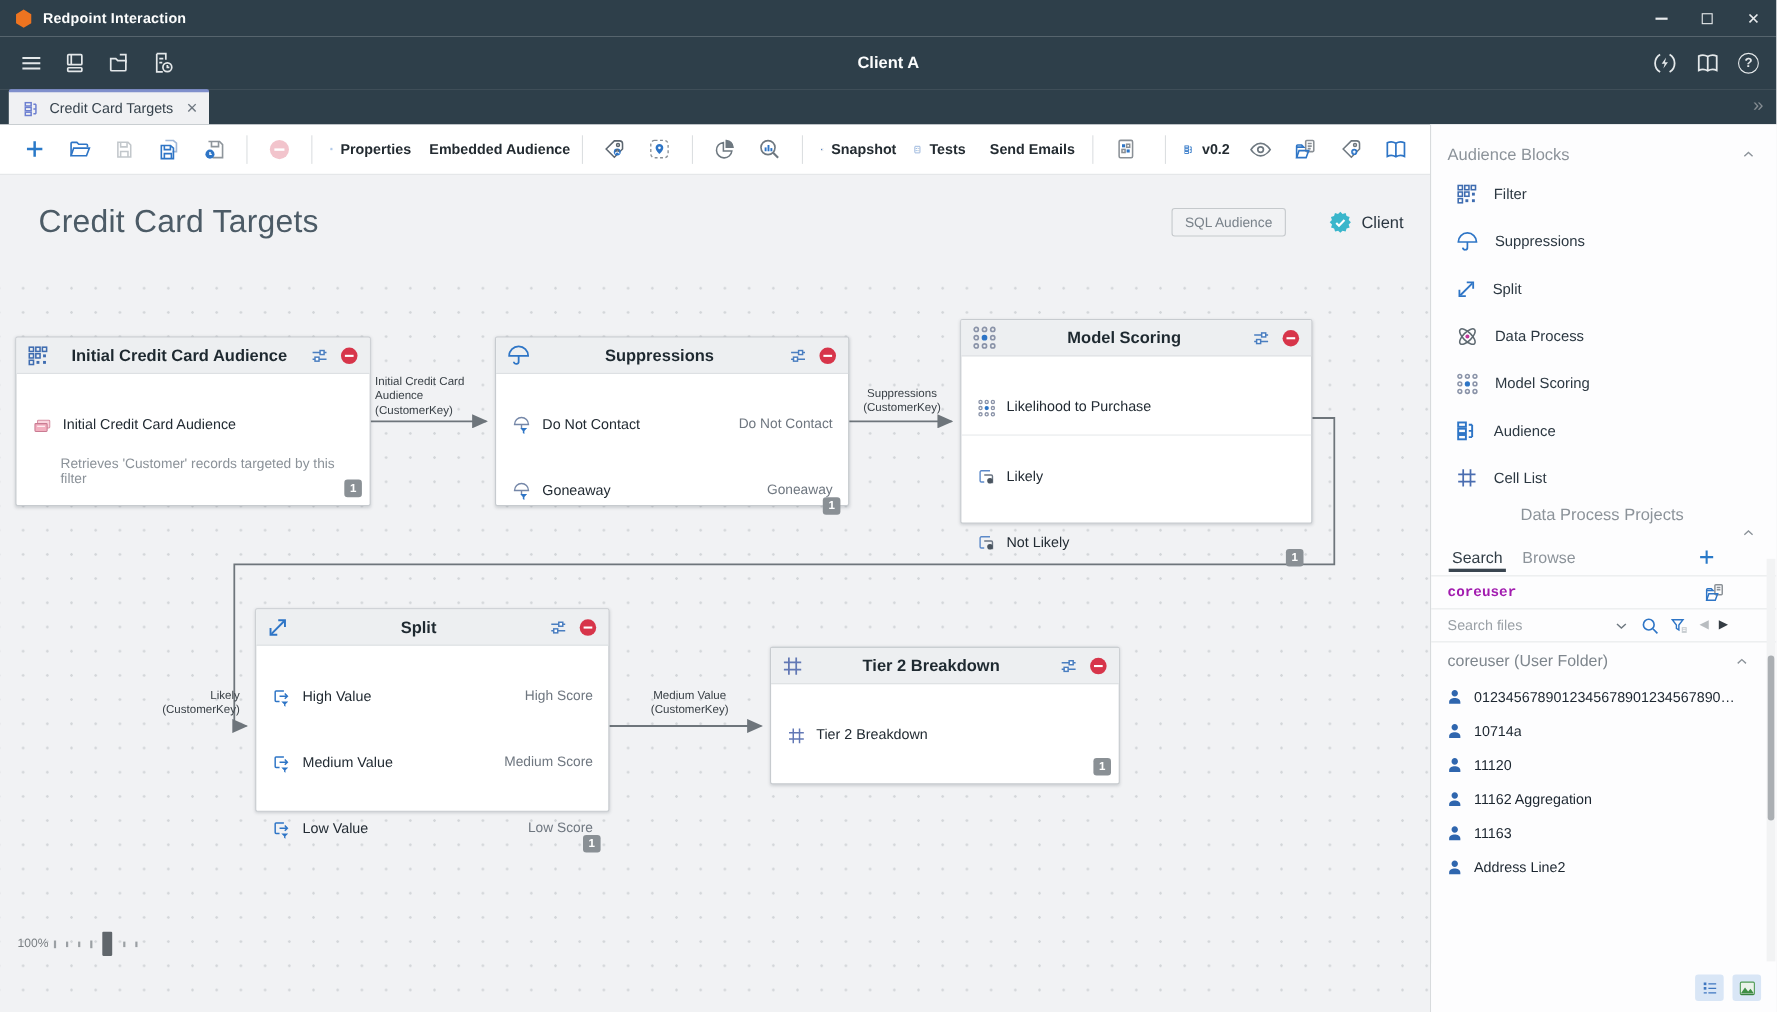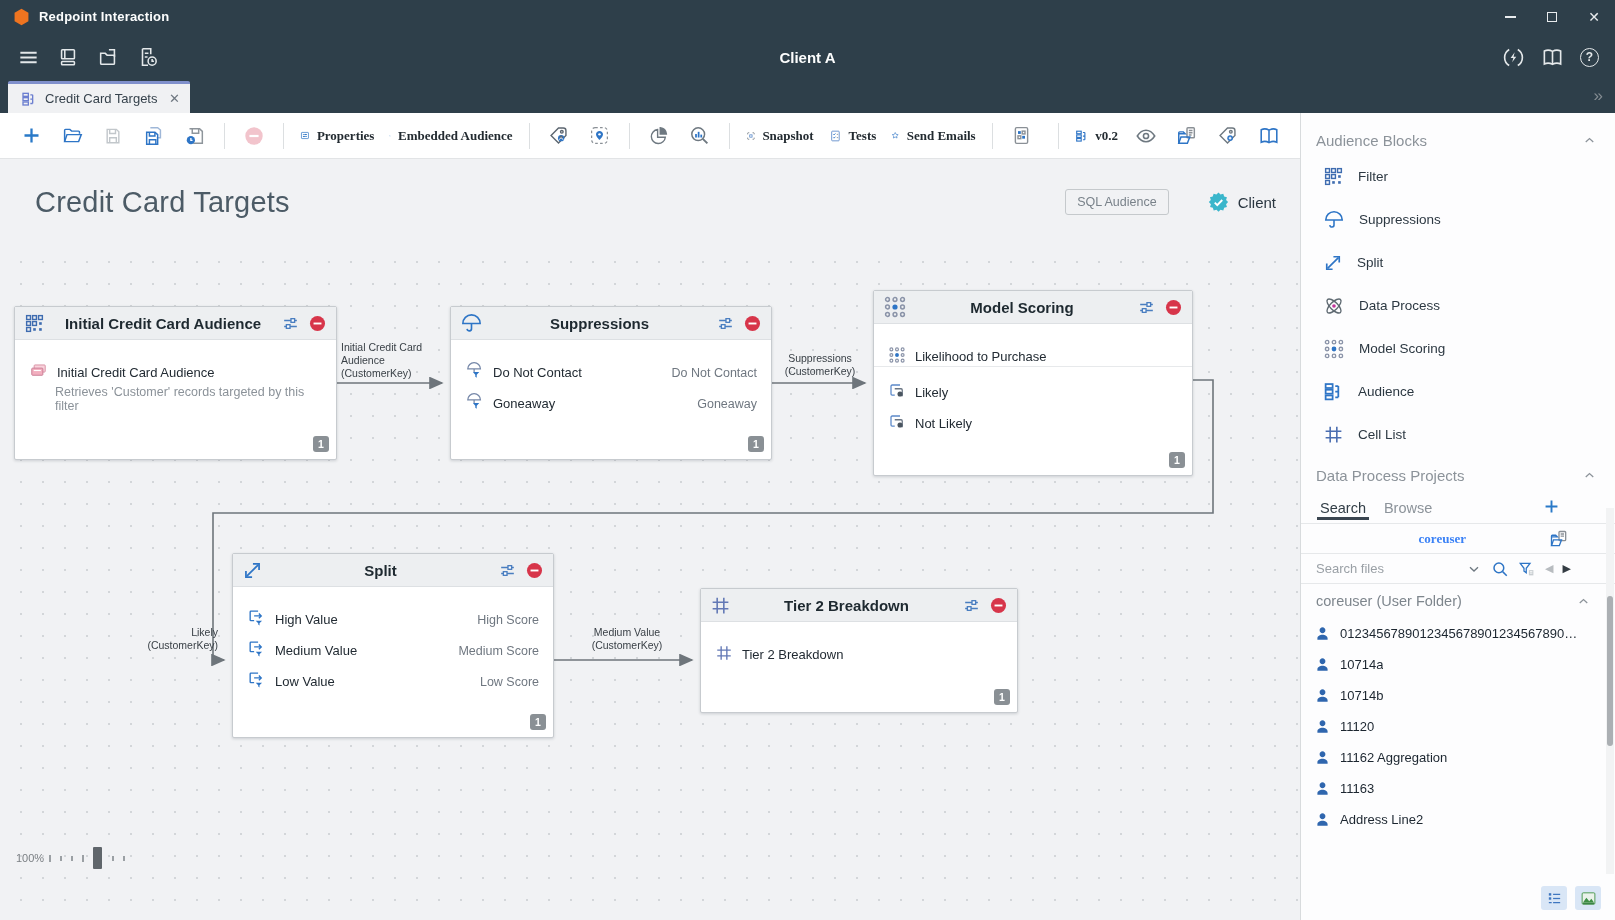--- a/index.html
+++ b/index.html
@@ -29,21 +29,21 @@
   .tab-label{font-size:13px;color:#36424C;white-space:nowrap;flex:1;}
   .tab-close{color:#6E7780;font-size:13px;line-height:1;}
   .tab-overflow{position:absolute;right:12px;top:5px;color:#848C92;font-size:17px;}
 
   
   .main{flex:1;display:flex;min-height:0;}
   .left{width:1300px;flex:none;display:flex;flex-direction:column;min-height:0;}
 
   
   .toolbar{height:46px;background:#FFFFFF;border-bottom:1px solid #E2E4E6;display:flex;align-items:center;padding:0 14px;gap:7px;flex:none;}
-  .tbtn{height:34px;min-width:34px;display:flex;align-items:center;justify-content:center;gap:7px;padding:0 4px;border-radius:3px;font-family:Liberation Serif, serif;}
+  .tbtn{height:34px;min-width:34px;display:flex;align-items:center;justify-content:center;gap:7px;padding:0 4px;border-radius:3px;}
   .tbtn .tlabel{font-size:13px;font-weight:600;color:#232B31;white-space:nowrap;}
   .tsep{width:1px;height:26px;background:#DCDFE1;margin:0 5px;flex:none;}
   .tspacer{flex:1;}
   .vlabel{font-size:13px;font-weight:700;color:#232B31;}
 
   
   .pagehead{height:86px;background:#F1F2F4;display:flex;align-items:center;padding:0 24px 0 35px;flex:none;}
   .pgtitle{font-size:29px;font-weight:300;color:#4C5B66;letter-spacing:.2px;}
   .typebadge{margin-left:auto;border:1px solid #C5C9CC;border-radius:3px;color:#79828A;font-size:12.5px;padding:5px 11px;background:transparent;}
   .validwrap{display:flex;align-items:center;gap:8px;margin-left:38px;}
@@ -54,21 +54,21 @@
     background-image:radial-gradient(#D3D6D9 1.1px,transparent 1.3px);
     background-size:22px 22px;background-position:10px 6px;}
   .wires{position:absolute;inset:0;}
   .wlabel{position:absolute;font-size:10.5px;line-height:1.25;color:#3A4147;white-space:pre-line;}
 
   .node{position:absolute;background:#FFF;border:1px solid #C7CBCF;border-radius:2px;box-shadow:0 1px 3px rgba(40,50,60,.18);display:flex;flex-direction:column;}
   .nhead{height:33px;background:#EDEFF1;border-bottom:1px solid #DDE0E3;display:flex;align-items:center;padding:0 9px;gap:8px;flex:none;}
   .ntitle{flex:1;text-align:center;font-size:15px;font-weight:600;color:#1E2930;white-space:nowrap;}
   .nact{display:flex;align-items:center;}
   .nbody{position:relative;flex:1;padding:9px 14px 6px;}
-  .nrow{display:flex;align-items:flex-end;gap:9px;height:31px;font-size:13px;color:#222B33;}
+  .nrow{display:flex;align-items:flex-start;gap:9px;height:31px;font-size:13px;color:#222B33;margin-top:29px;}
   .rlabel{white-space:nowrap;}
   .rval{margin-left:auto;color:#6F7780;font-size:12.5px;white-space:nowrap;}
   .nsep{height:1px;background:#E7E9EB;margin:2px -14px 2px;}
   .ndesc{color:#8B9299;font-size:12.5px;margin:5px 0 0 26px;}
   .nbadge{position:absolute;right:7px;bottom:7px;background:#8A9095;color:#FFF;font-size:10.5px;font-weight:700;min-width:16px;height:16px;border-radius:3px;display:flex;align-items:center;justify-content:center;}
 
   .zoomctl{position:absolute;left:16px;top:602px;display:flex;align-items:center;gap:0;}
   .zoomctl .zlabel{font-size:11px;color:#7A7F83;}
   .ztick{width:2px;background:#9BA0A4;margin:0 4.5px;}
   .zhandle{width:9px;height:22px;background:#60666B;border-radius:1px;margin:0 5px;}
@@ -77,21 +77,21 @@
   .sidebar{flex:1;background:#FDFDFE;border-left:1px solid #D8DBDD;position:relative;overflow:hidden;display:flex;flex-direction:column;}
   .sb-sec-head{display:flex;align-items:center;height:30px;padding:0 18px 0 15px;color:#8C939A;font-size:15px;flex:none;}
   .sb-sec-head .chev{margin-left:auto;display:flex;}
   .sb-item{display:flex;align-items:center;height:43px;padding:0 12px 0 22px;gap:14px;font-size:13.5px;color:#2C3842;flex:none;}
   .sb-tabs{display:flex;align-items:center;height:34px;padding:0 14px 0 10px;border-bottom:1px solid #E6E8EA;flex:none;}
   .sb-tab{font-size:14.5px;color:#8C939A;padding:7px 9px 4px;position:relative;}
   .sb-tab.active{color:#323E47;}
   .sb-tab.active:after{content:"";position:absolute;left:6px;right:6px;bottom:0;height:3px;background:#3A4550;}
   .sb-addbtn{margin-left:auto;margin-right:40px;display:flex;}
   .sb-query{display:flex;align-items:center;height:30px;padding:0 46px 0 15px;border-bottom:1px solid #E6E8EA;flex:none;}
-  .sb-query input{border:0;outline:0;background:transparent;font-size:13px;font-weight:700;color:#3b82f6;font-family:Liberation Serif, serif;width:150px;text-align:right;}
+  .sb-query input{border:0;outline:0;background:transparent;font-size:13px;font-weight:700;color:#a21caf;font-family:Liberation Mono, monospace;width:150px;}
   .sb-query .qicon{margin-left:auto;display:flex;}
   .sb-search{display:flex;align-items:center;height:30px;padding:0 44px 0 15px;border-bottom:1px solid #E6E8EA;gap:9px;flex:none;}
   .sb-search input{border:0;outline:0;background:transparent;font-size:13px;color:#3A434B;font-family:inherit;flex:1;min-width:0;}
   .sb-search input::placeholder{color:#9AA0A6;}
   .arrowglyph{font-size:11px;line-height:1;}
   .sb-folder-head{display:flex;align-items:center;height:34px;padding:0 24px 0 15px;color:#7E868D;font-size:14.5px;flex:none;}
   .sb-folder-head .chev{margin-left:auto;display:flex;}
   .sb-file{display:flex;align-items:center;height:31px;padding:0 14px 0 13px;gap:9px;flex:none;}
   .sb-file .fname{font-size:13px;color:#1C2630;max-width:240px;overflow:hidden;text-overflow:ellipsis;white-space:nowrap;}
   .sb-bottom{position:absolute;left:0;right:0;bottom:0;height:44px;background:#FDFDFE;display:flex;align-items:center;justify-content:flex-end;gap:8px;padding:0 14px;}
@@ -752,21 +752,21 @@
       </div>
       <div class="sb-item">
         <span>
           <svg width="21" height="21" viewBox="0 0 24 24" fill="none" stroke="#4A6DB0" stroke-width="1.8">
               <path d="M8.2 3v18M15.8 3v18M3 8.2h18M3 15.8h18"></path>
             </svg>
         </span>
         <span>Cell List</span>
       </div>
 
-      <div class="sb-sec-head" style="margin-top:4px;">
+      <div class="sb-sec-head" style="margin-top:4px;flex-direction:column;">
         <span>Data Process Projects</span>
         <span class="chev">
           <svg width="15" height="15" viewBox="0 0 24 24" fill="none" stroke="#8C939A" stroke-width="2">
               <path d="M6 14.5 12 9l6 5.5"></path>
             </svg>
         </span>
       </div>
 
       <div class="sb-tabs">
         <span class="sb-tab active">Search</span>
@@ -831,28 +831,20 @@
           </span>
         <span class="fname">012345678901234567890123456789012345678901234</span>
       </div>
       <div class="sb-file">
         <span>
             <svg width="17" height="17" viewBox="0 0 24 24">
               <path d="M12 11.5c2.3 0 4.1-1.9 4.1-4.2S14.3 3.1 12 3.1 7.9 5 7.9 7.3 9.7 11.5 12 11.5zm0 2.1c-3.4 0-7.2 1.8-7.2 5.2v2.1h14.4v-2.1c0-3.4-3.8-5.2-7.2-5.2z" fill="#2F66AE"></path>
             </svg>
           </span>
         <span class="fname">10714a</span>
-      </div>
-      <div class="sb-file">
-        <span>
-            <svg width="17" height="17" viewBox="0 0 24 24">
-              <path d="M12 11.5c2.3 0 4.1-1.9 4.1-4.2S14.3 3.1 12 3.1 7.9 5 7.9 7.3 9.7 11.5 12 11.5zm0 2.1c-3.4 0-7.2 1.8-7.2 5.2v2.1h14.4v-2.1c0-3.4-3.8-5.2-7.2-5.2z" fill="#2F66AE"></path>
-            </svg>
-          </span>
-        <span class="fname">10714b</span>
       </div>
       <div class="sb-file">
         <span>
             <svg width="17" height="17" viewBox="0 0 24 24">
               <path d="M12 11.5c2.3 0 4.1-1.9 4.1-4.2S14.3 3.1 12 3.1 7.9 5 7.9 7.3 9.7 11.5 12 11.5zm0 2.1c-3.4 0-7.2 1.8-7.2 5.2v2.1h14.4v-2.1c0-3.4-3.8-5.2-7.2-5.2z" fill="#2F66AE"></path>
             </svg>
           </span>
         <span class="fname">11120</span>
       </div>
       <div class="sb-file">

